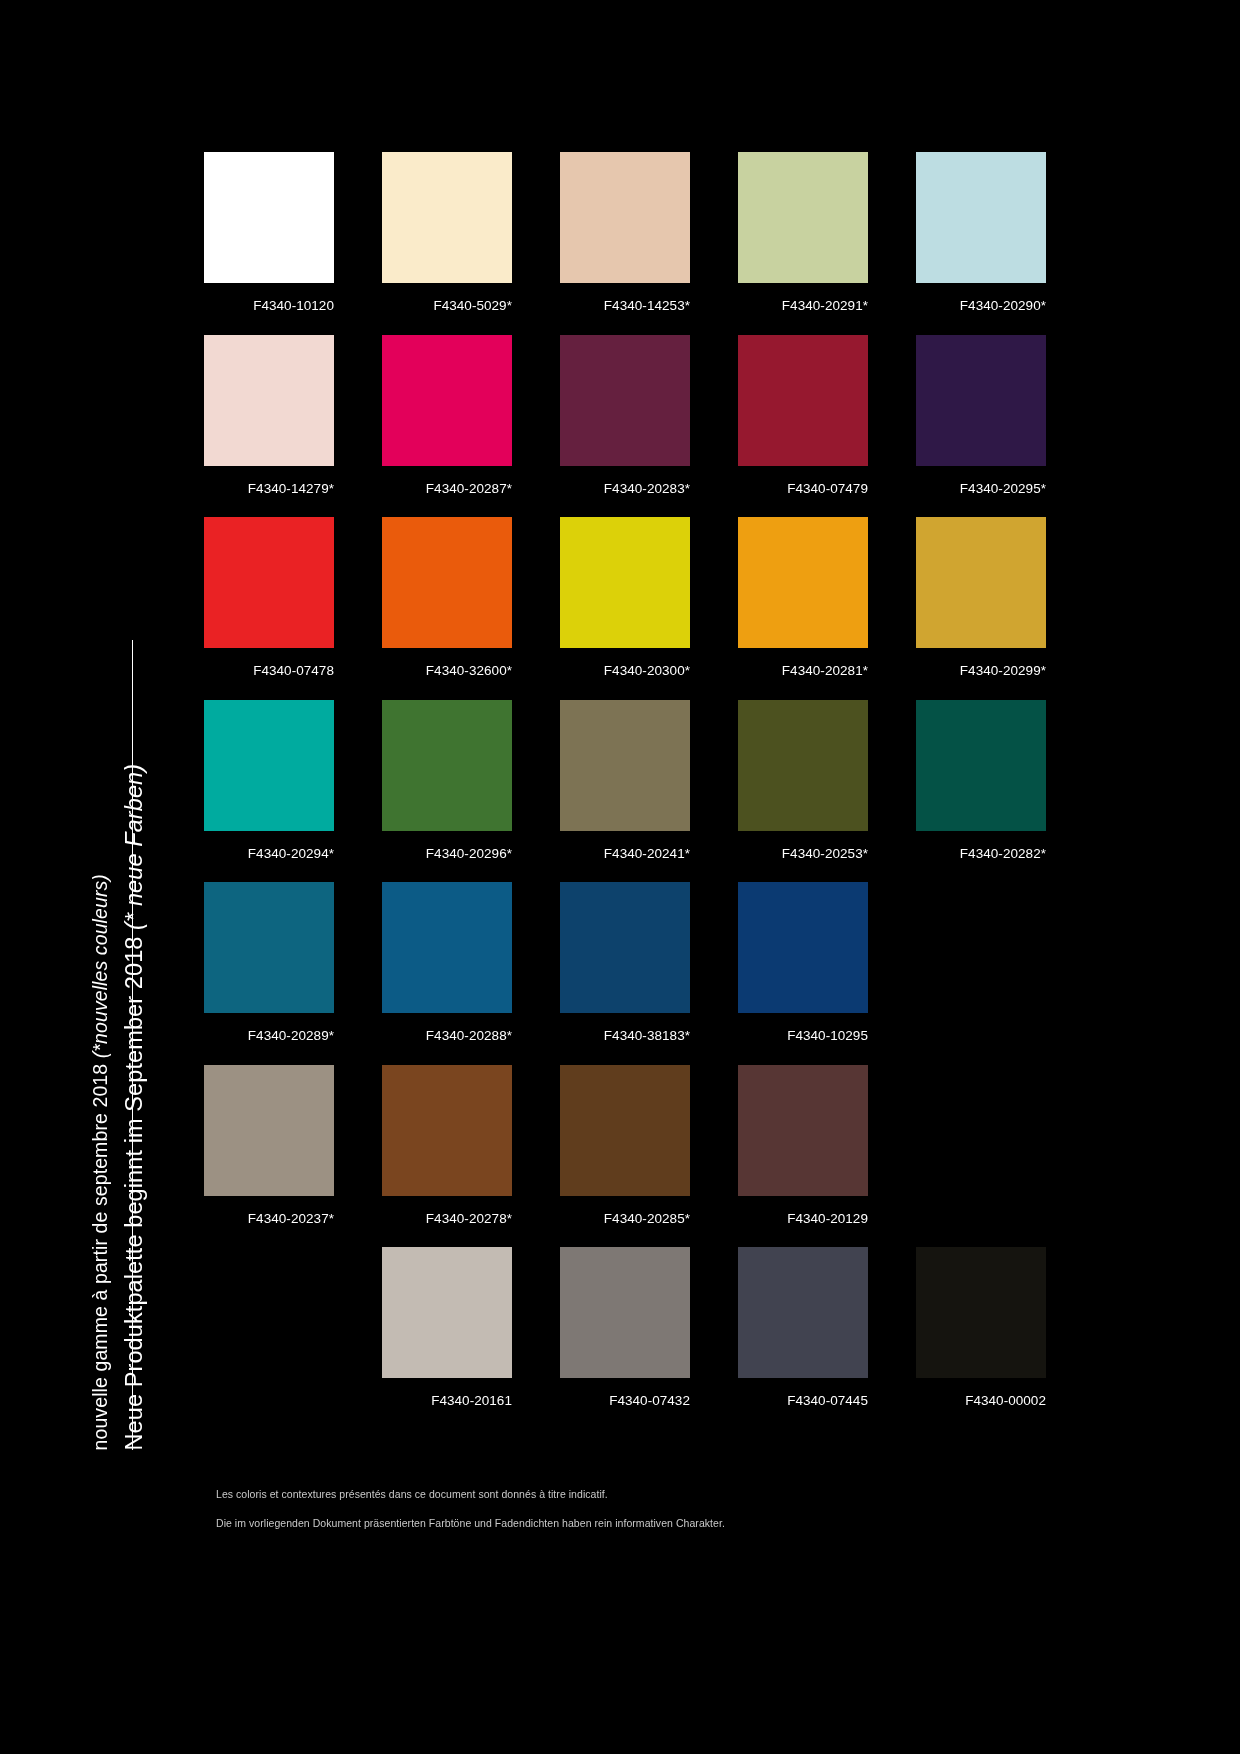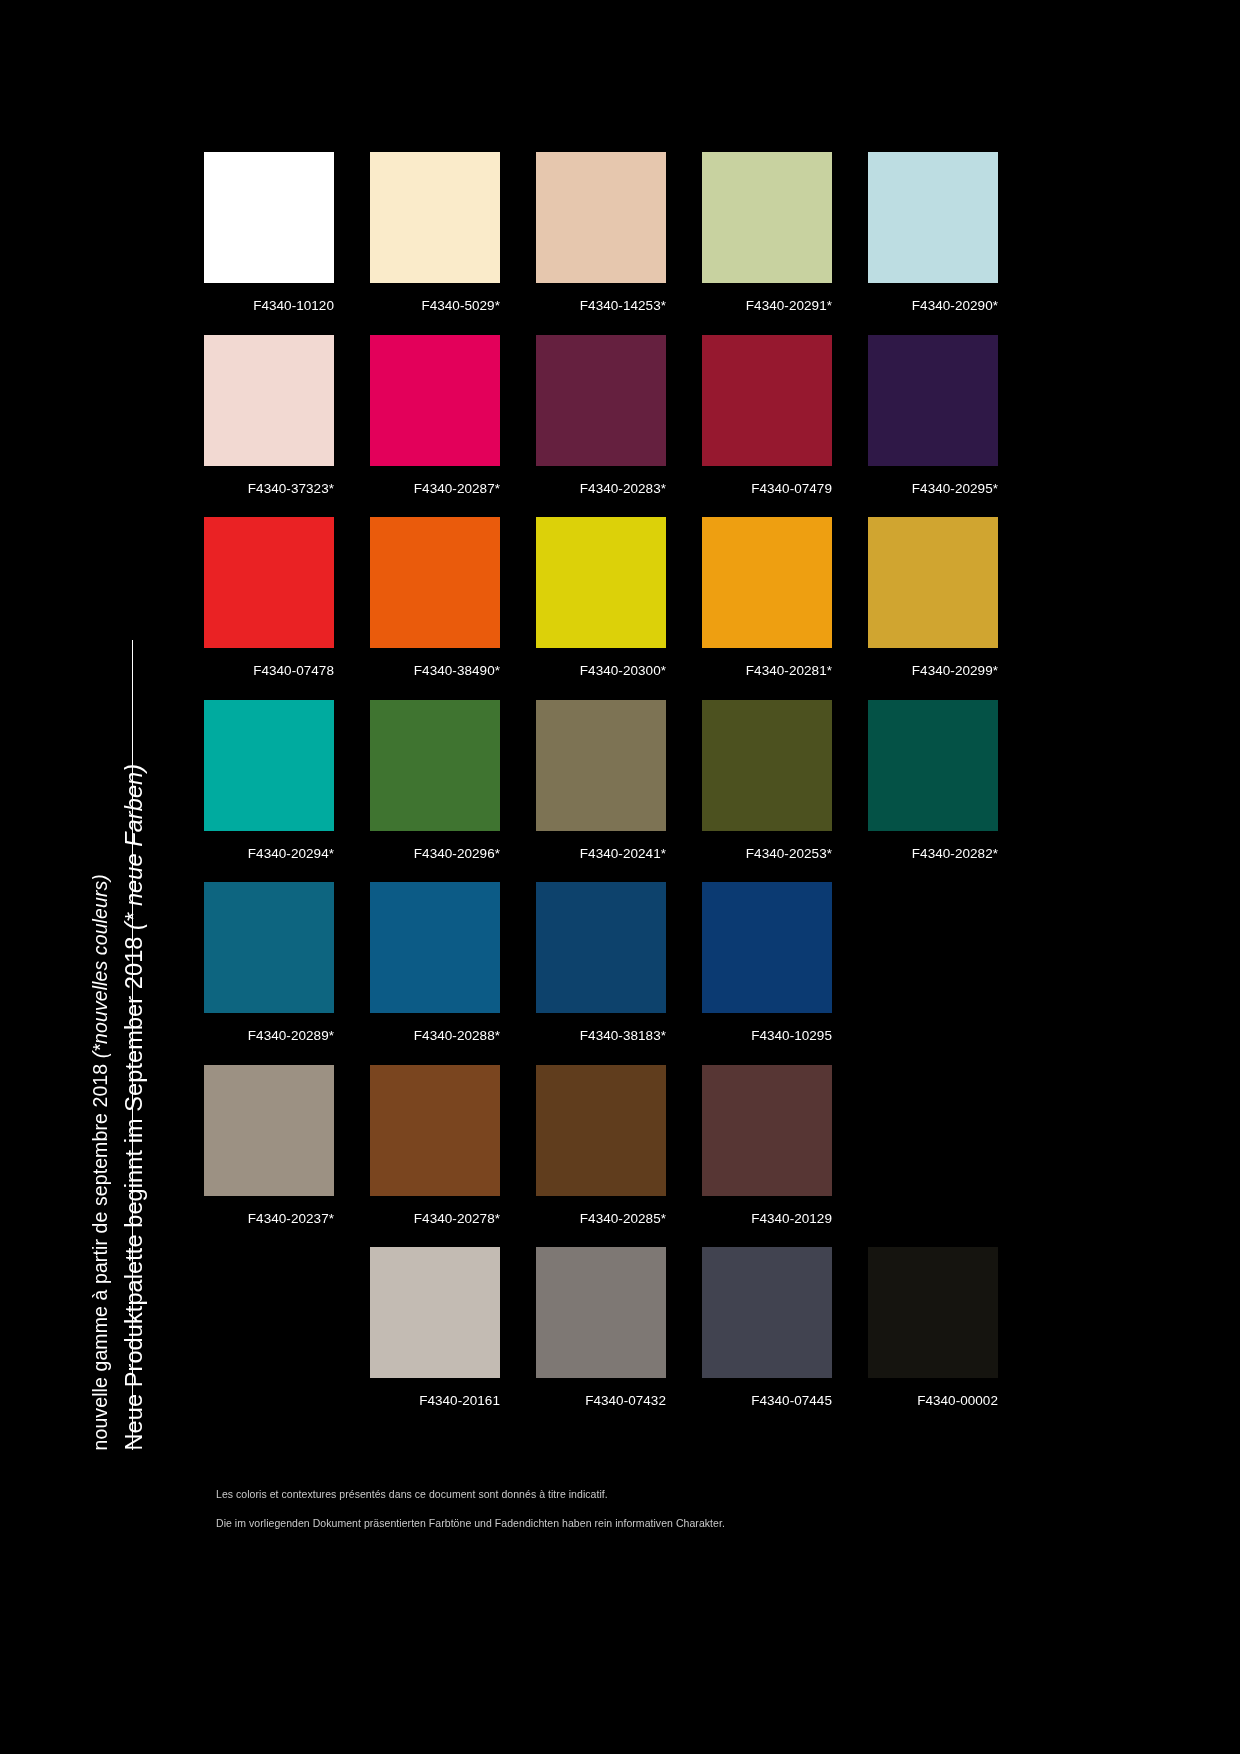--- a/index.html
+++ b/index.html
@@ -57,21 +57,21 @@
 
   
   #grid {
     position: absolute;
     left: 204px;
     top: 152px;
     width: 814px;
   }
   .grid-row {
     display: flex;
-    gap: 36px;
+    gap: 48px;
     margin-bottom: 22px;
   }
   .cell {
     width: 130px;
     flex: 0 0 130px;
   }
   .cell.empty .swatch,
   .cell.empty .cell-label { visibility: hidden; }
   .swatch {
     width: 130px;
@@ -136,21 +136,21 @@
         <span class="cell-label">F4340-20291*</span>
       </div>
       <div class="cell">
         <span class="swatch" style="background: rgb(189, 221, 226);"></span>
         <span class="cell-label">F4340-20290*</span>
       </div>
     </div>
     <div class="grid-row">
       <div class="cell">
         <span class="swatch" style="background: rgb(242, 217, 210);"></span>
-        <span class="cell-label">F4340-37323*</span>
+        <span class="cell-label">F4340-14279*</span>
       </div>
       <div class="cell">
         <span class="swatch" style="background: rgb(227, 0, 90);"></span>
         <span class="cell-label">F4340-20287*</span>
       </div>
       <div class="cell">
         <span class="swatch" style="background: rgb(101, 32, 63);"></span>
         <span class="cell-label">F4340-20283*</span>
       </div>
       <div class="cell">
@@ -162,21 +162,21 @@
         <span class="cell-label">F4340-20295*</span>
       </div>
     </div>
     <div class="grid-row">
       <div class="cell">
         <span class="swatch" style="background: rgb(234, 34, 36);"></span>
         <span class="cell-label">F4340-07478</span>
       </div>
       <div class="cell">
         <span class="swatch" style="background: rgb(234, 91, 12);"></span>
-        <span class="cell-label">F4340-38490*</span>
+        <span class="cell-label">F4340-32600*</span>
       </div>
       <div class="cell">
         <span class="swatch" style="background: rgb(220, 209, 9);"></span>
         <span class="cell-label">F4340-20300*</span>
       </div>
       <div class="cell">
         <span class="swatch" style="background: rgb(238, 159, 17);"></span>
         <span class="cell-label">F4340-20281*</span>
       </div>
       <div class="cell">

